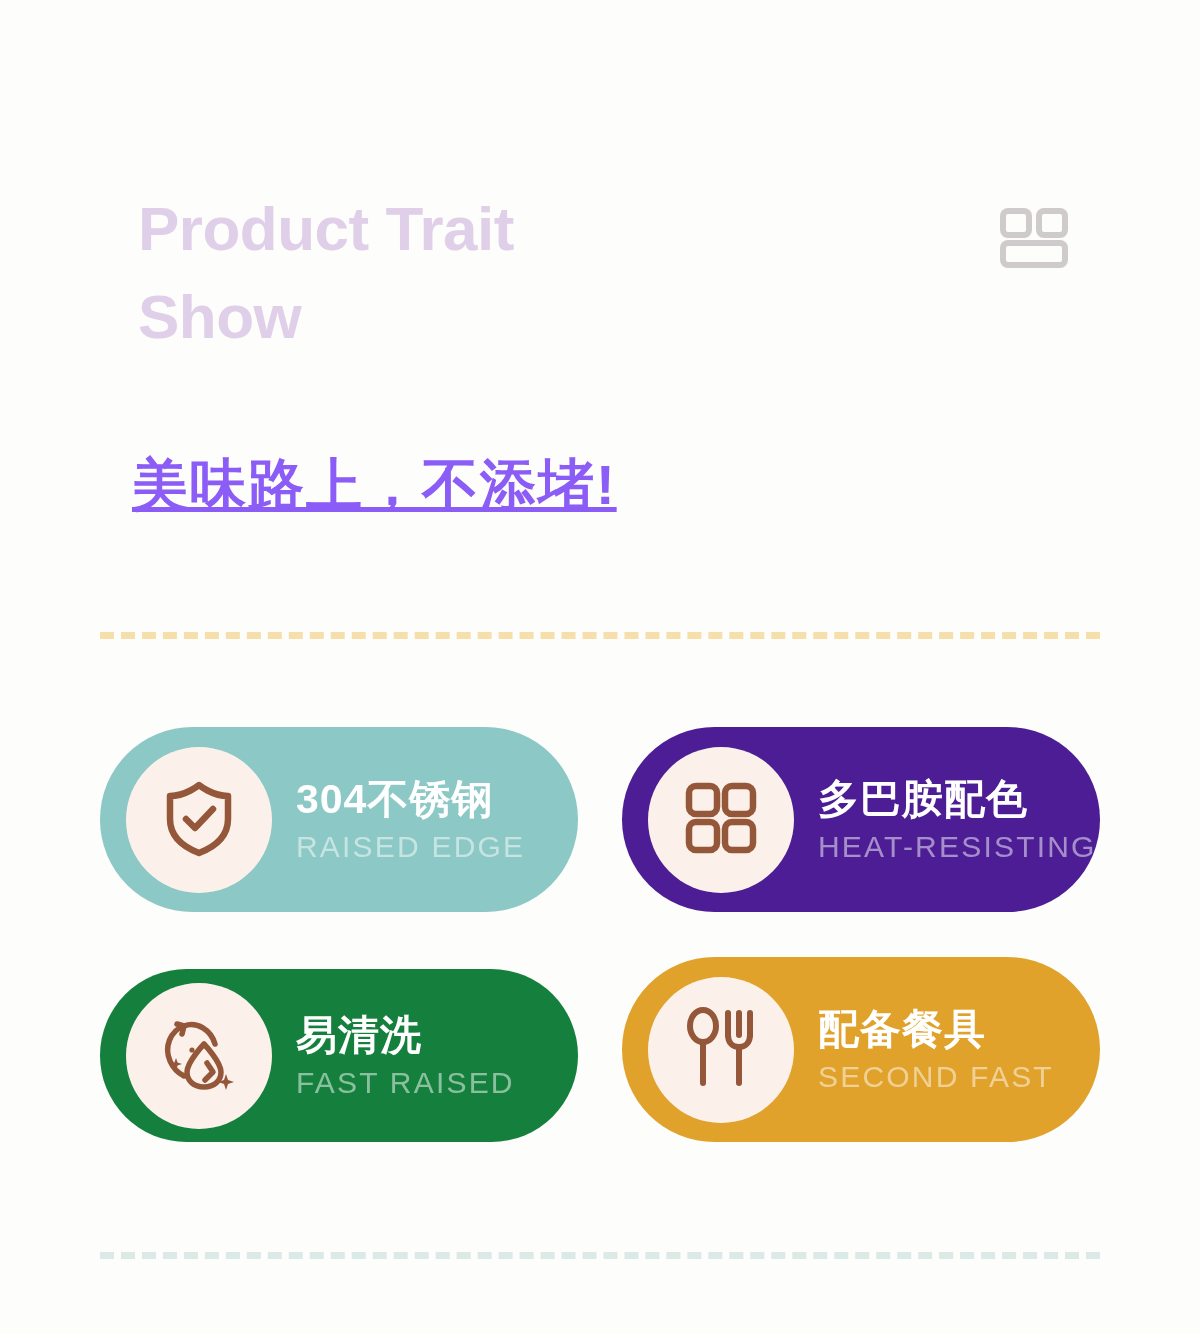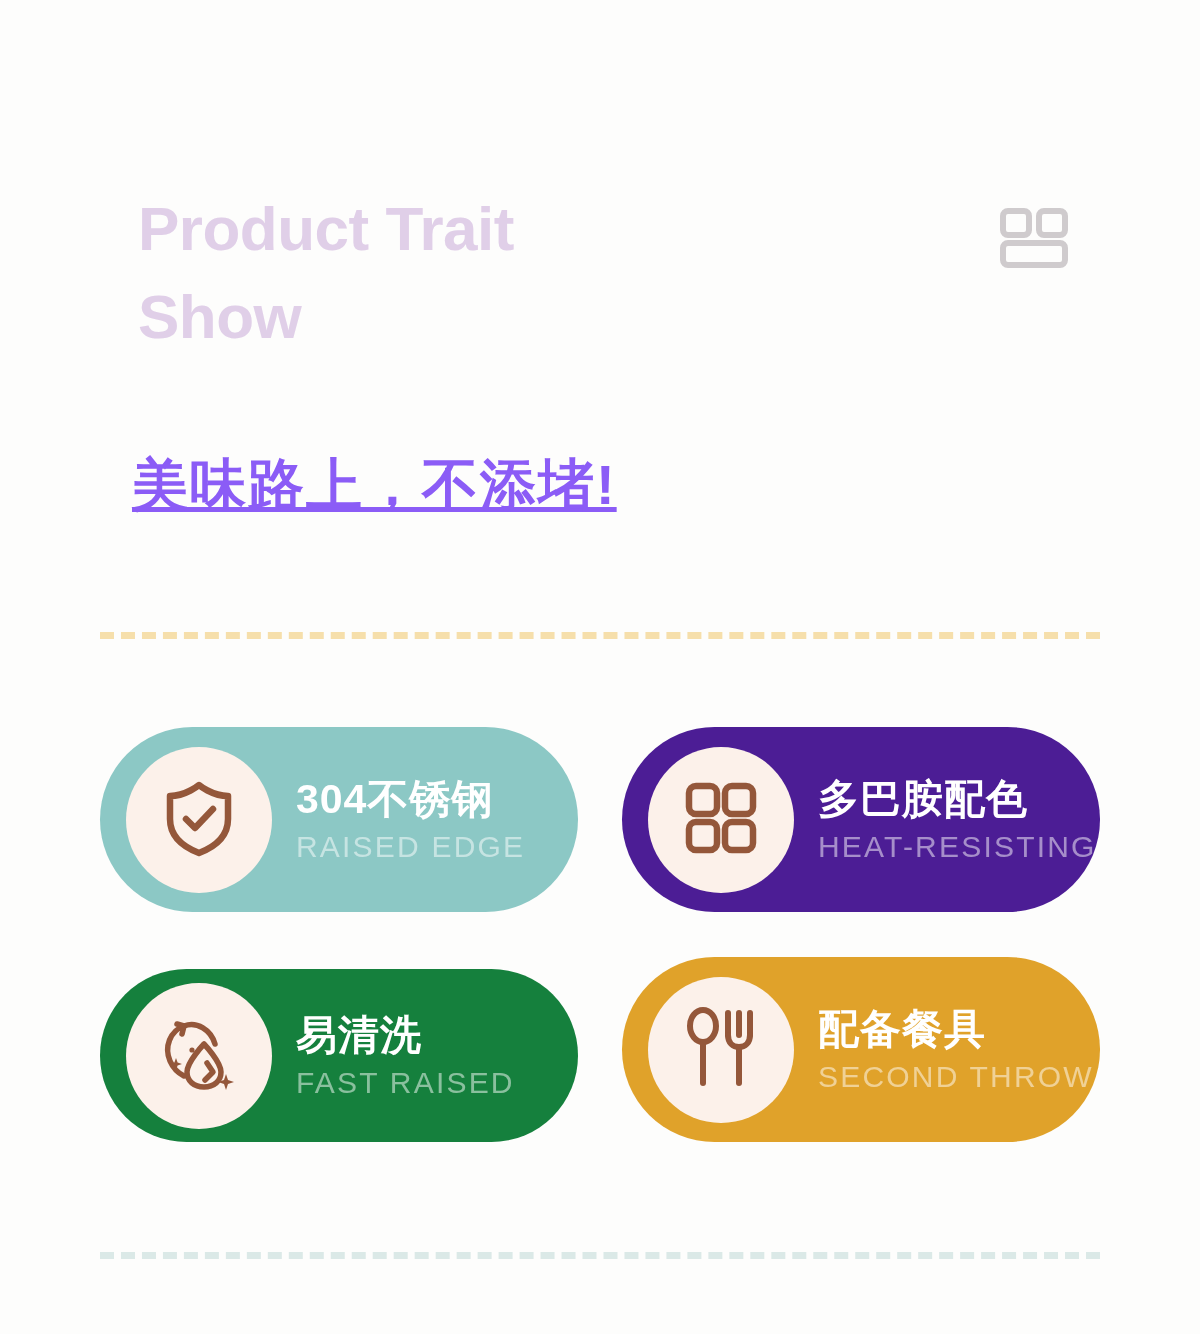--- a/index.html
+++ b/index.html
@@ -223,21 +223,21 @@
             <path d="M44 6 L44 28" stroke="#94573a" stroke-width="6" stroke-linecap="round"></path>
             <path d="M55 6 L55 28" stroke="#94573a" stroke-width="6" stroke-linecap="round"></path>
             <path d="M66 6 L66 28" stroke="#94573a" stroke-width="6" stroke-linecap="round"></path>
             <path d="M44 28 C44 36 49 40 55 40 C61 40 66 36 66 28" stroke="#94573a" stroke-width="6" stroke-linecap="round" stroke-linejoin="round"></path>
             <path d="M55 40 L55 76" stroke="#94573a" stroke-width="6" stroke-linecap="round"></path>
           </svg>
         </span>
       </div>
       <div class="card-text">
         <div class="card-title">配备餐具</div>
-        <div class="card-sub">SECOND THROW</div>
+        <div class="card-sub">SECOND FAST</div>
       </div>
     </div>
 
   </div>
 
   <div class="divider bottom" style="border-top-color: rgb(219, 233, 231);"></div>
 
 </div>
 
 </body></html>

